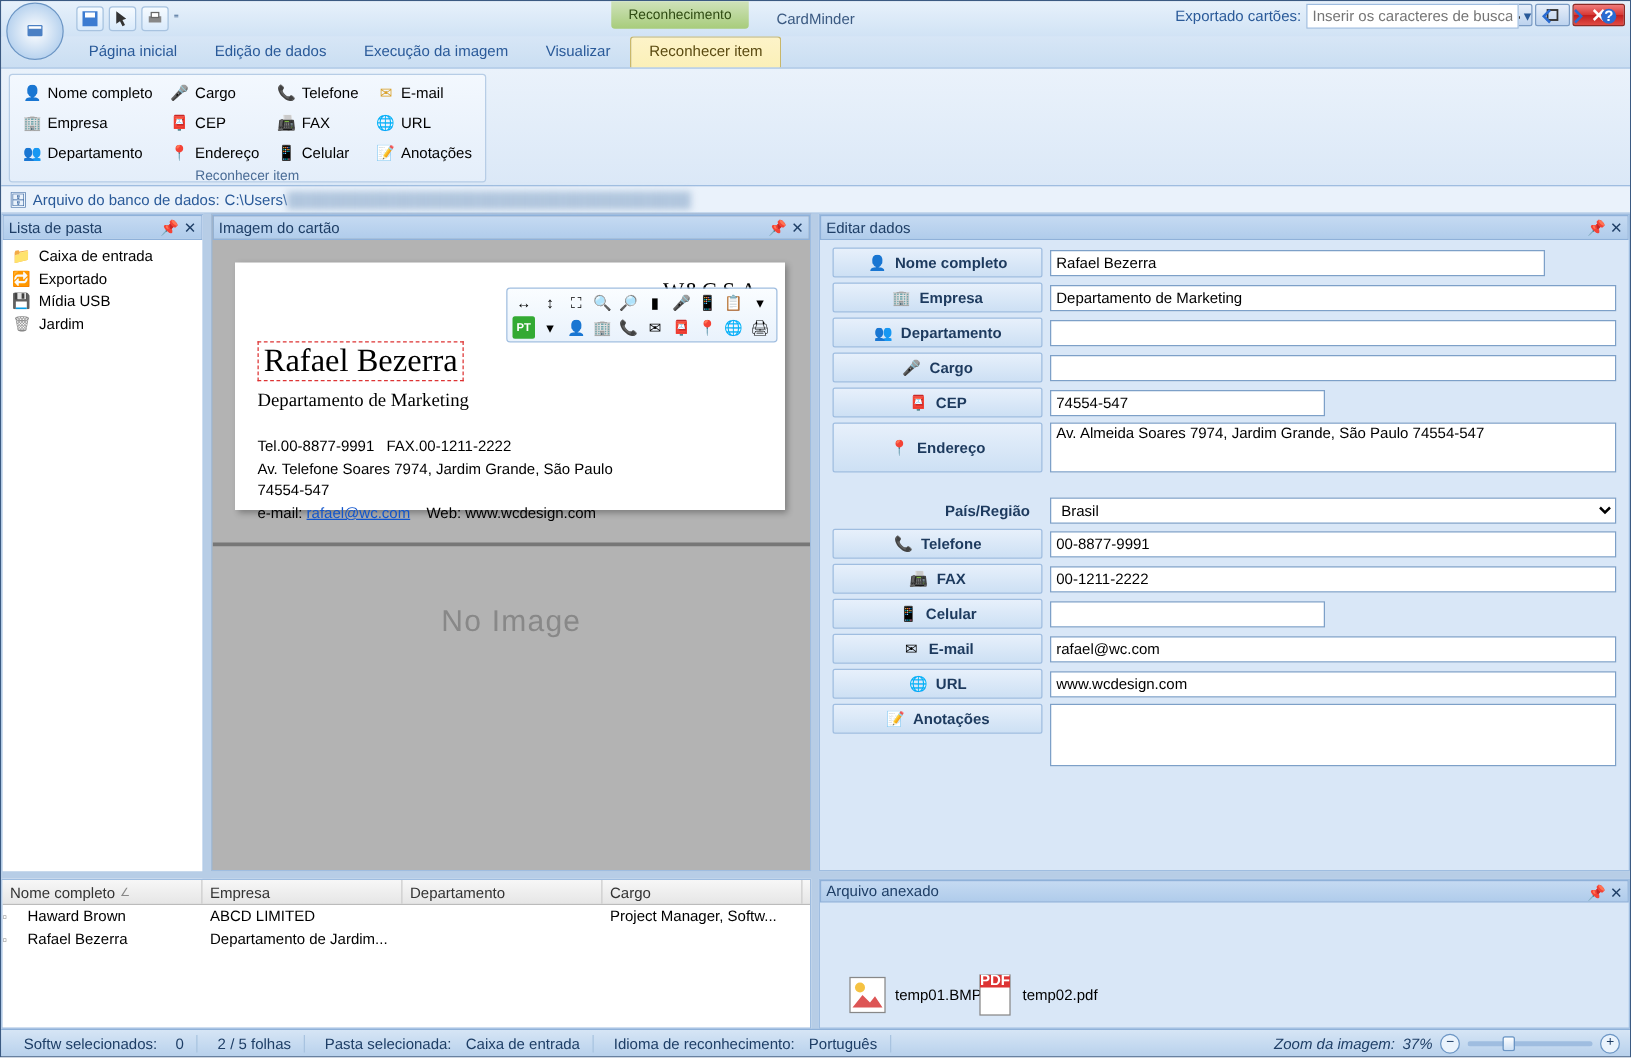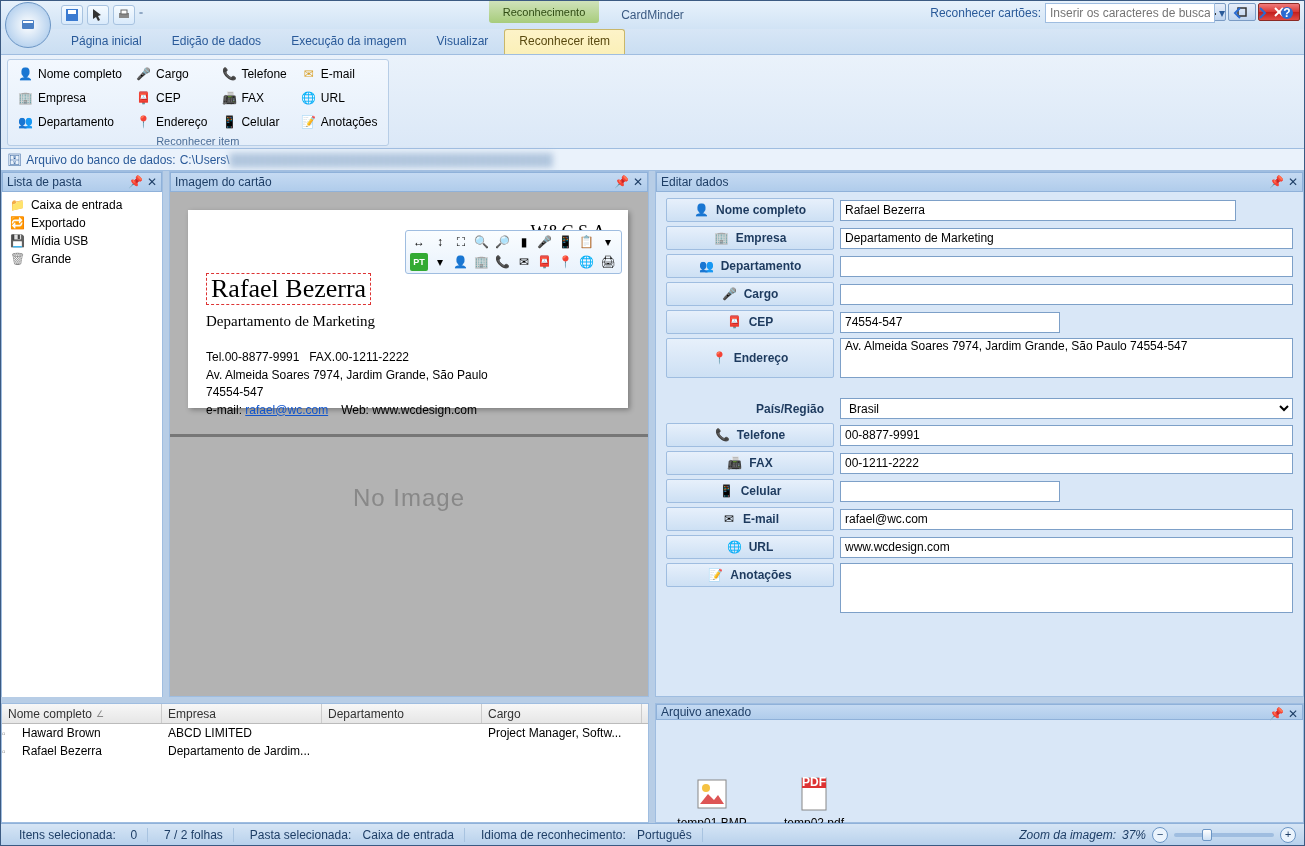--- a/index.html
+++ b/index.html
@@ -57,21 +57,21 @@
 .plain-label{width:168px;text-align:right;padding-right:10px;color:#1d3a5e;font-weight:bold;}
 .fld-input{ height:21px; border:1px solid #7da0c8; background:#fff; padding:0 4px; flex:0 0 auto; }
 .fld-input.wide{flex:1;}
 .fld-input.med{width:220px;}
 .fld-select{height:21px;border:1px solid #7da0c8;background:#fff;padding:0 4px;flex:1;}
 textarea.fld-input{height:50px;resize:none;}
 .date-box{display:flex;align-items:center;gap:4px;border:1px solid #7da0c8;background:#fff;height:22px;padding:0 4px;}
 .date-blur{filter:blur(3px);color:#999;}
 .attach-pane { grid-column:5; grid-row:3; background:#d9e7f7; border:1px solid #9fbde0; display:flex; flex-direction:column; height:120px;gap:48px;}
 .attach-body{flex:1;display:flex;gap:30px;padding:8px 20px;}
-.attach-item{display:flex;flex-direction:column;align-items:center;gap:4px;width:72px;cursor:pointer;}
+.attach-item{display:flex;flex-direction:row;align-items:center;gap:4px;width:72px;cursor:pointer;}
 .attach-icon{width:36px;height:36px;display:flex;align-items:center;justify-content:center;}
 .table-pane { grid-column:1 / span 3; grid-row:3; background:#fff; border:1px solid #9fbde0; display:flex;flex-direction:column; margin-top:0; height:120px; overflow:hidden;}
 .tbl-hdr{display:flex;background:linear-gradient(#f7f7f7,#e6e6e6);border-bottom:1px solid #bbb;height:20px;}
 .tbl-col{padding:2px 6px;border-right:1px solid #ccc;color:#333;display:flex;align-items:center;gap:4px;}
 .tbl-body{flex:1;overflow:auto;}
 .tbl-row{display:flex;height:18px;align-items:center;}
 .tbl-cell{padding:0 6px;overflow:hidden;text-overflow:ellipsis;white-space:nowrap;}
 .hscroll{height:18px;overflow-x:scroll;}
 .hscroll-inner{width:1200px;height:1px;}
 .statusbar{height:22px;background:linear-gradient(#d6e5f5,#b8d1ec);border-top:1px solid #8fb1d9;display:flex;align-items:center;gap:6px;padding:0 8px;color:#1e3e66;}
@@ -139,21 +139,21 @@
     </div>
   </div>
 
   <div class="tabs">
     <div class="tab">Página inicial</div>
     <div class="tab">Edição de dados</div>
     <div class="tab">Execução da imagem</div>
     <div class="tab">Visualizar</div>
     <div class="tab active">Reconhecer item</div>
     <div class="search-area" style="top:3px;">
-      <span>Reconhecer cartões:</span>
+      <span>Exportado cartões:</span>
       <input class="search-input" placeholder="Inserir os caracteres de busca" style="">
       <span style="color:#2a5a99;cursor:pointer;">▾</span>
       <div class="toolbar-icon-btn">
           <svg width="14" height="14">
             <path d="M8 2l-5 5 5 5" fill="none" stroke="#2a6bd1" stroke-width="2"></path>
           </svg>
         </div>
       <div class="toolbar-icon-btn">
           <svg width="14" height="14">
             <path d="M4 2l5 5-5 5" fill="none" stroke="#2a6bd1" stroke-width="2"></path>
@@ -248,42 +248,42 @@
           <div class="folder-item">
             <span style="color:#7a4bd6">🔁</span>
             <span>Exportado</span>
           </div>
           <div class="folder-item">
             <span style="color:#5a80c8">💾</span>
             <span>Mídia USB</span>
           </div>
           <div class="folder-item">
             <span style="color:#888">🗑</span>
-            <span>Grande</span>
+            <span>Jardim</span>
           </div>
         </div>
     </div>
     <div class="splitter-v" style="grid-column:2;grid-row:1 / span 3;"></div>
 
     <div class="img-pane">
       <div class="pane-header">
         <span>Imagem do cartão</span>
         <div class="hdr-btns">
           <div class="hdr-sm-btn">📌</div>
           <div class="hdr-sm-btn">✕</div>
         </div>
       </div>
       <div class="img-body">
         <div class="card">
           <div class="card-company">W&amp;C S.A.</div>
           <div class="card-name">Rafael Bezerra</div>
           <div class="card-dept">Departamento de Marketing</div>
           <div class="card-details">
             <span>Tel.</span><span>00-8877-9991</span>&nbsp;&nbsp;&nbsp;<span>FAX.</span><span>00-1211-2222</span><br>
-            <span>Av. Almeida Soares 7974, Jardim Grande, São Paulo</span><br>
+            <span>Av. Telefone Soares 7974, Jardim Grande, São Paulo</span><br>
             <span>74554-547</span><br>
             <span>e-mail:</span> <a>rafael@wc.com</a>&nbsp;&nbsp;&nbsp;&nbsp;<span>Web:</span> <span>www.wcdesign.com</span>
           </div>
         </div>
         <div class="float-toolbar">
           <div class="ft-row">
             <div class="ft-btn">↔</div>
             <div class="ft-btn">↕</div>
             <div class="ft-btn">⛶</div>
             <div class="ft-btn">🔍</div>
@@ -481,22 +481,22 @@
                 <text x="18" y="10" text-anchor="middle" fill="#fff" font-size="7" font-weight="bold">PDF</text>
               </svg>
             </div>
             <span>temp02.pdf</span>
           </div>
         </div>
     </div>
   </div>
 
   <div class="statusbar">
-    <div class="status-seg"><span>Itens selecionada:</span>&nbsp;&nbsp;<span>0</span></div>
-    <div class="status-seg">7 / 2 folhas</div>
+    <div class="status-seg"><span>Softw selecionados:</span>&nbsp;&nbsp;<span>0</span></div>
+    <div class="status-seg">2 / 5 folhas</div>
     <div class="status-seg"><span>Pasta selecionada:</span>&nbsp;<span>Caixa de entrada</span></div>
     <div class="status-seg"><span>Idioma de reconhecimento:</span>&nbsp;<span>Português</span></div>
     <div class="status-right">
       <span>Zoom da imagem:</span>
       <span>37%</span>
       <div class="round-btn">−</div>
       <div class="zoom-slider">
           <div class="zoom-thumb"></div>
         </div>
       <div class="round-btn">+</div>

